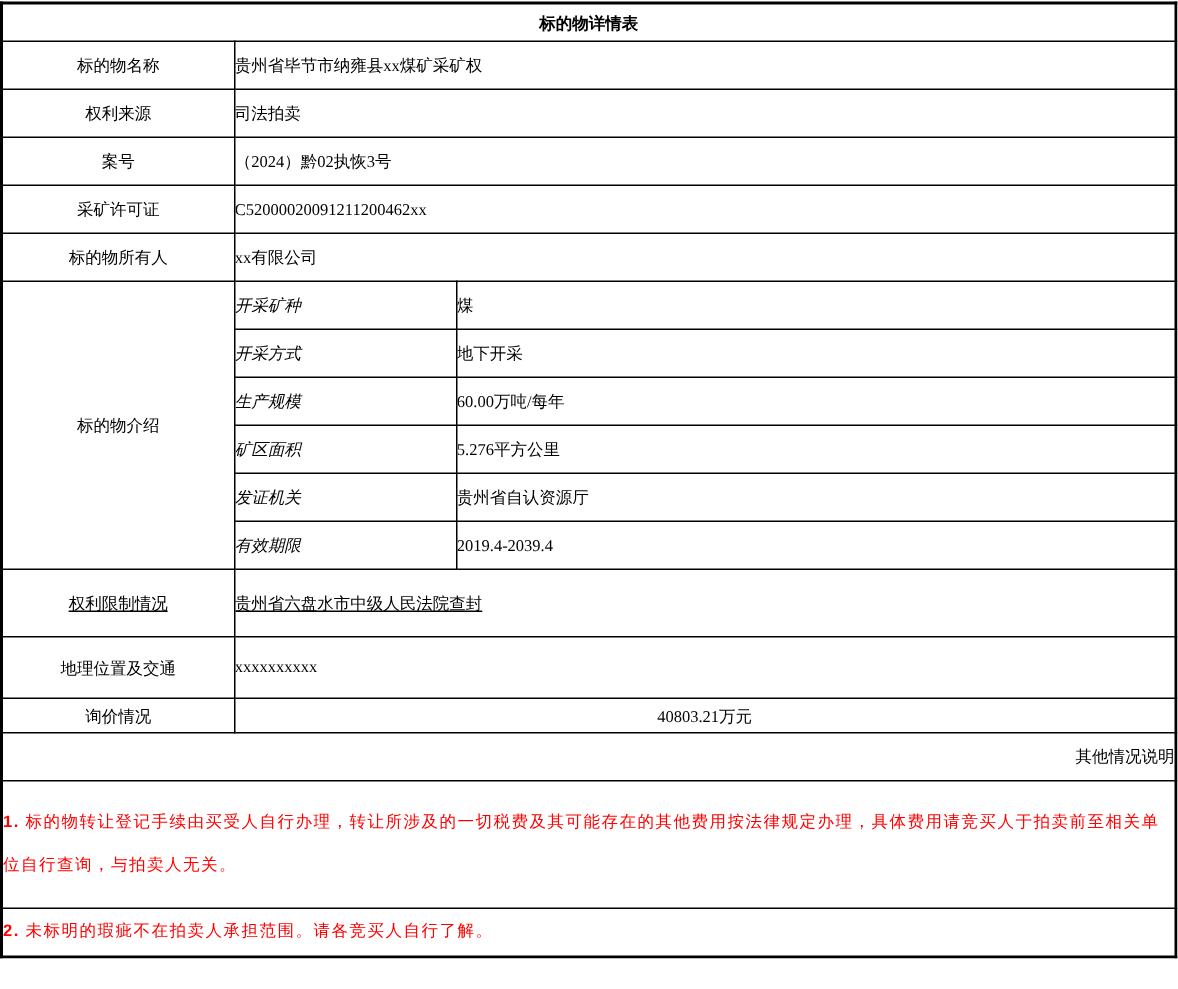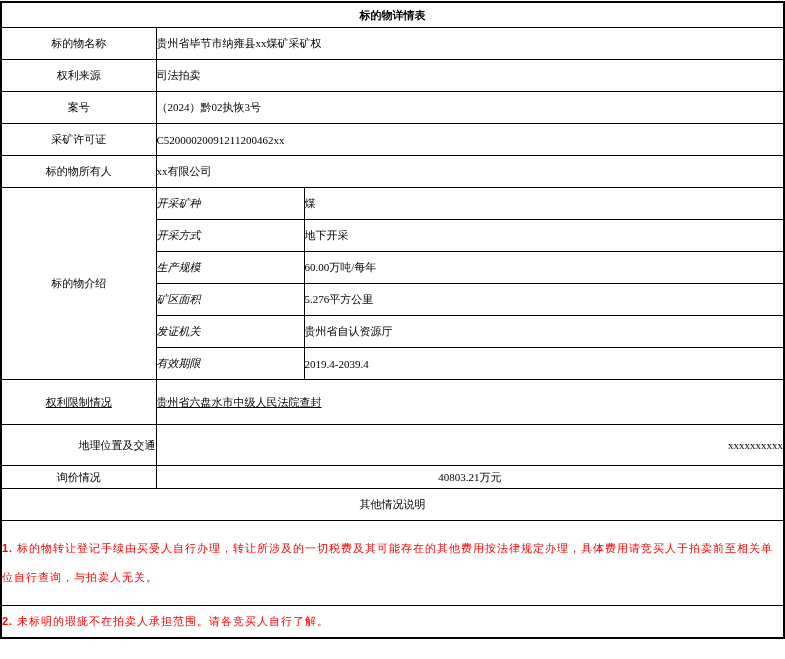--- a/index.html
+++ b/index.html
@@ -43,24 +43,24 @@
     height: 31px;
     margin-left: 20px;
   }
   td.sub-label-cell {
     text-align: left;
     padding-left: 8px;
     height: 31px;
     font-style: italic;
   }
   td.tall   { height: 44px; text-decoration: underline; }
-  td.mid    { height: 40px; text-align: right; }
+  td.mid    { height: 40px; }
   td.short  { height: 22px; text-align: center; }
   td.other-header-cell {
-    text-align: center;
+    text-align: right;
     height: 31px;
   }
   td.note-cell {
     color: #fe0000;
     font-size: 20px;
     letter-spacing: 1px;
     line-height: 29px;
     text-align: left;
     padding: 1px 6px 2px 6px;
     vertical-align: middle;

